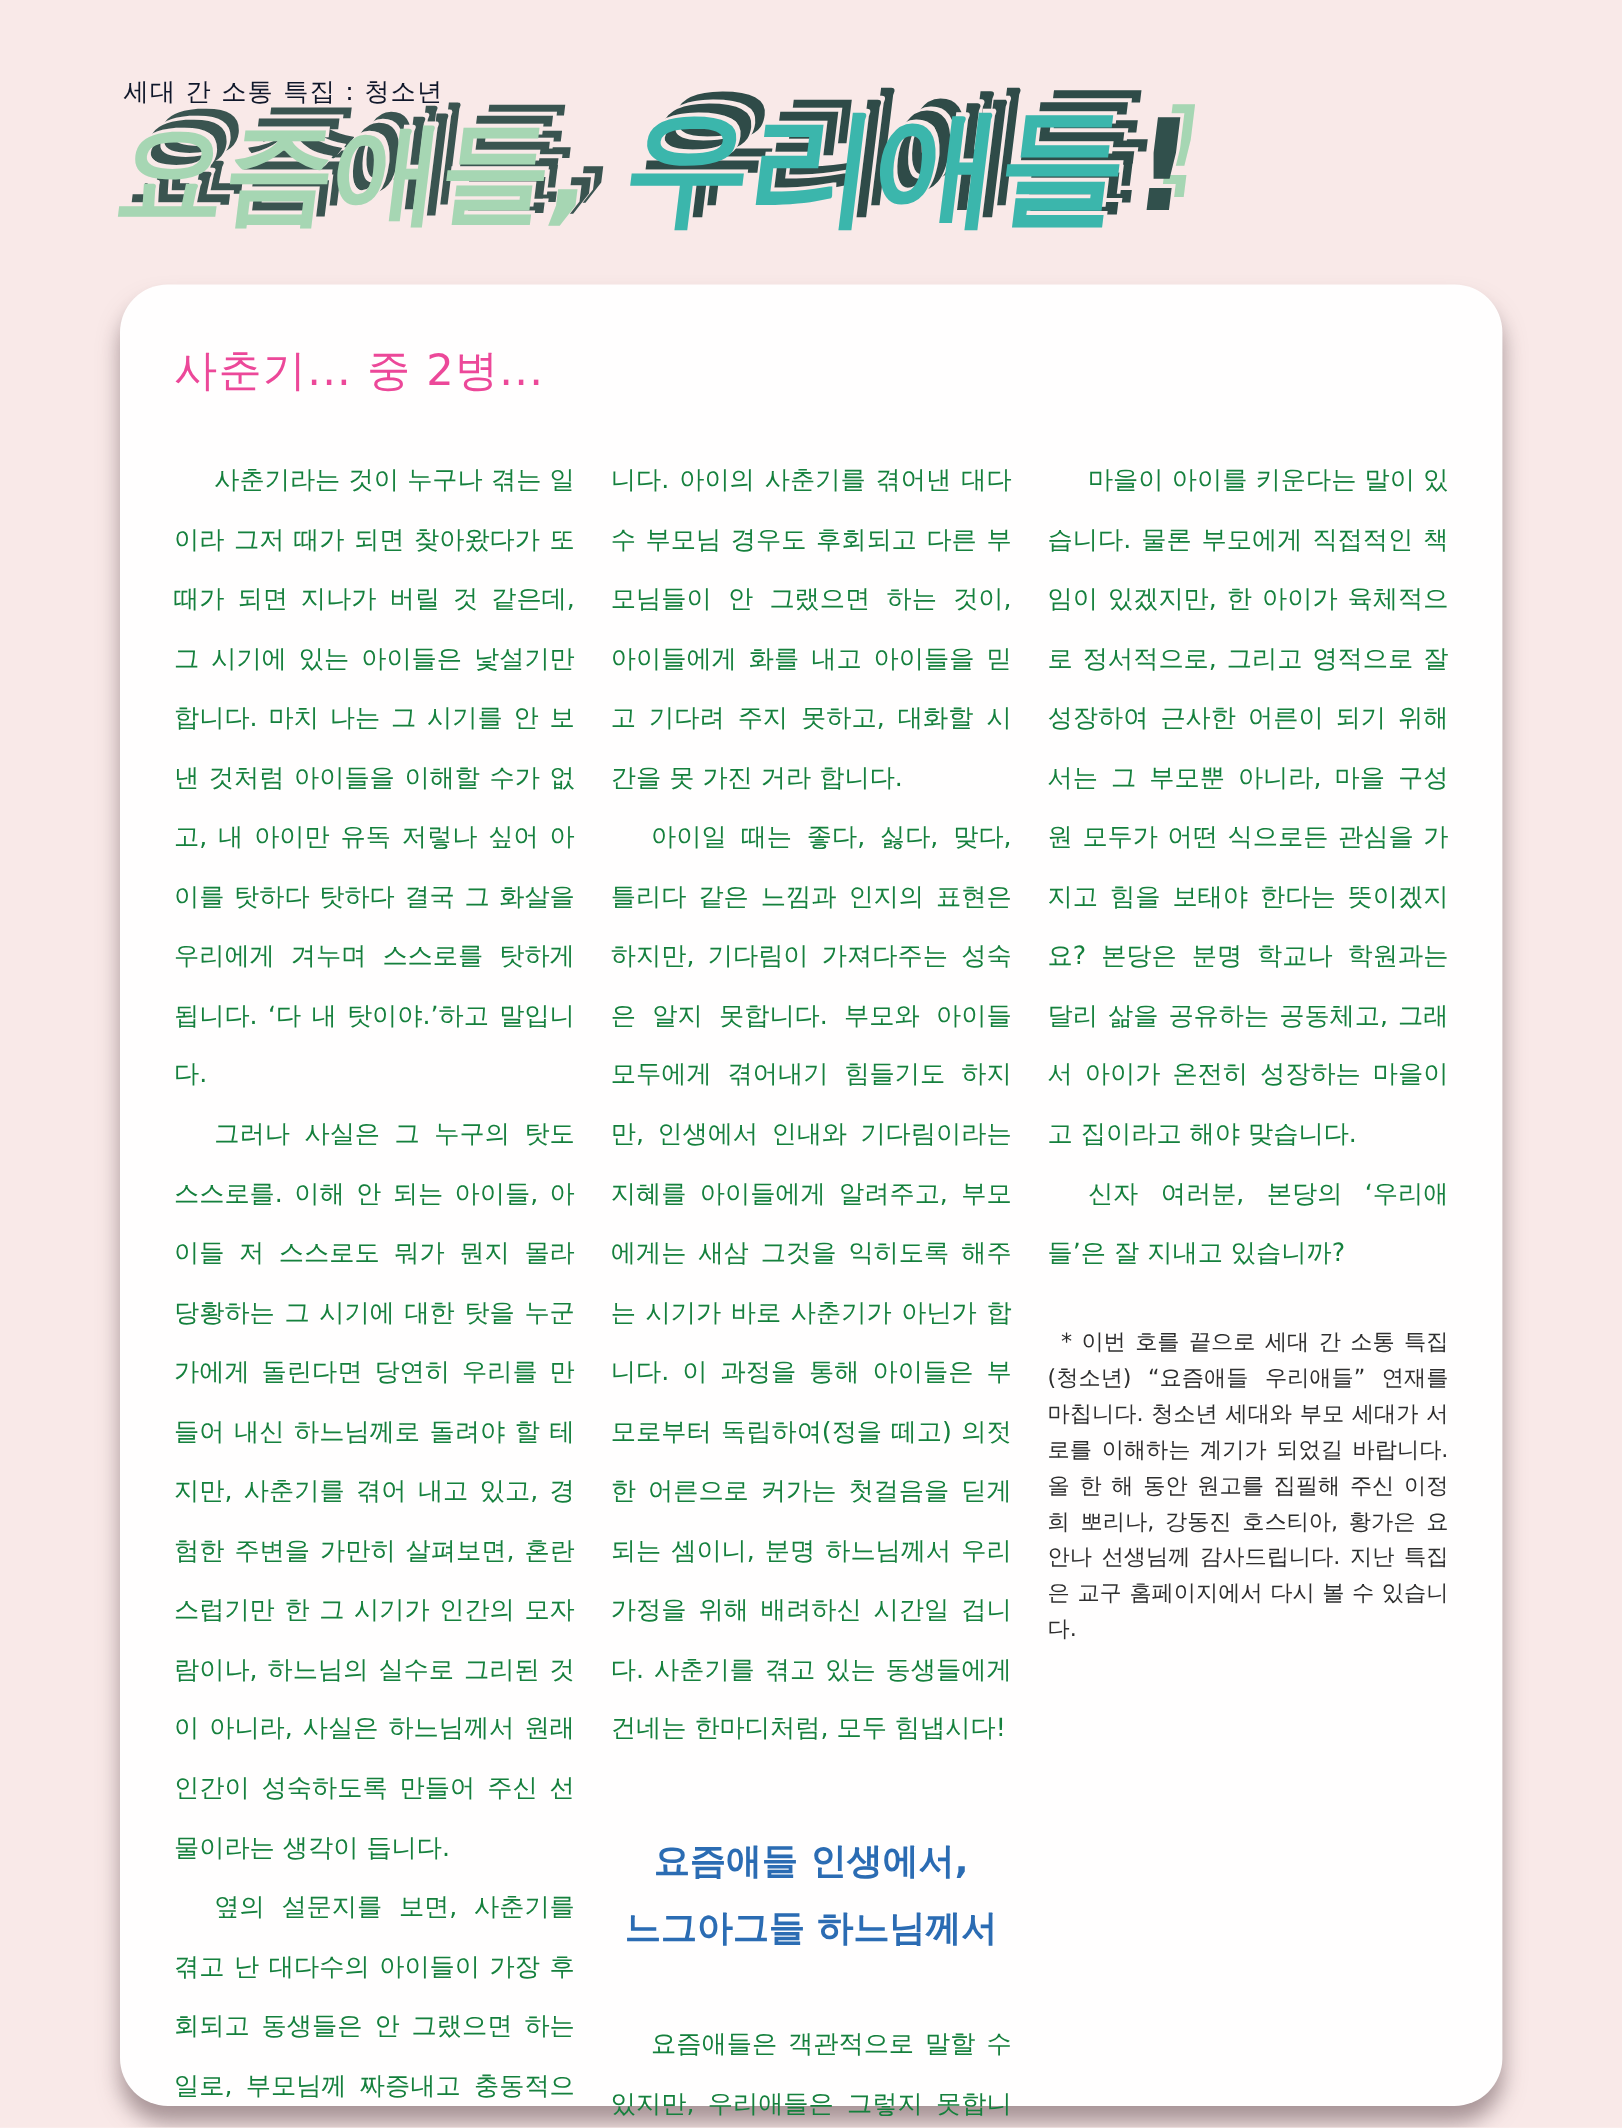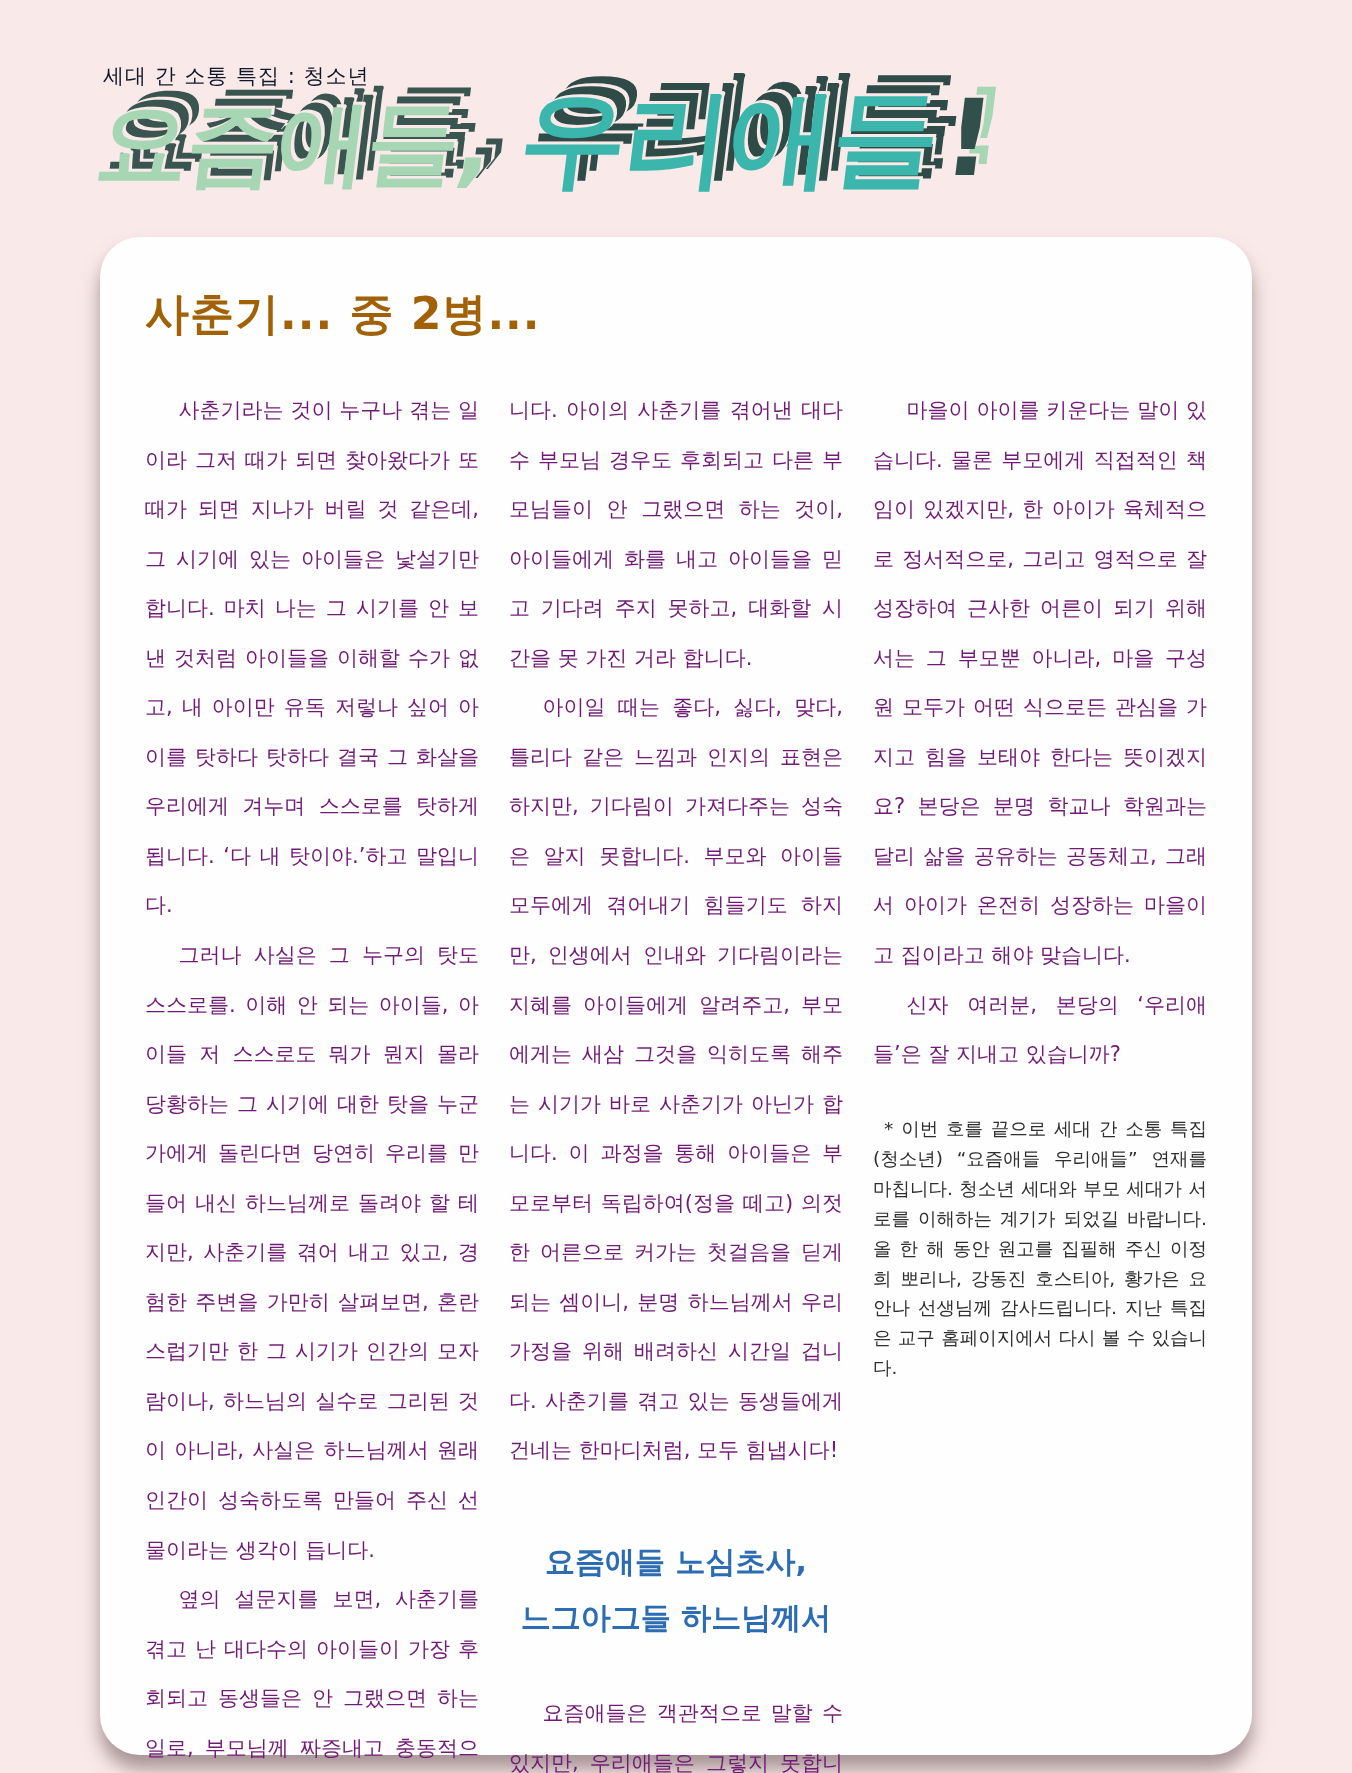--- a/index.html
+++ b/index.html
@@ -71,39 +71,39 @@
     width: 1152px;
     height: 1518px;
     background: #fffefe;
     border-radius: 40px;
     box-shadow: 0 14px 18px rgba(100, 78, 84, 0.55);
     box-sizing: border-box;
     padding: 48px 45px 0 45px;
   }
 
   .article-title {
-    font-size: 44px;
-    font-weight: bold;
-    color: #a16207;
+    font-size: 36px;
+    font-weight: normal;
+    color: #ec4899;
     letter-spacing: 1px;
     margin: 0;
   }
 
   .columns {
     display: flex;
     gap: 30px;
     margin-top: 42px;
   }
   .col { flex: 1 1 0; min-width: 0; }
 
   .body-p {
     margin: 0;
     font-size: 21px;
     line-height: 2.36;
-    color: #701a75;
+    color: #15803d;
     text-align: justify;
     word-break: break-all;
   }
   .body-p.indent { text-indent: 1.6em; }
 
   .subheading {
     margin: 58px 0 44px 0;
     text-align: center;
     font-size: 30px;
     font-weight: bold;
@@ -141,21 +141,21 @@
       <div class="col">
         <p class="body-p indent">사춘기라는 것이 누구나 겪는 일이라 그저 때가 되면 찾아왔다가 또 때가 되면 지나가 버릴 것 같은데, 그 시기에 있는 아이들은 낯설기만 합니다. 마치 나는 그 시기를 안 보낸 것처럼 아이들을 이해할 수가 없고, 내 아이만 유독 저렇나 싶어 아이를 탓하다 탓하다 결국 그 화살을 우리에게 겨누며 스스로를 탓하게 됩니다. ‘다 내 탓이야.’하고 말입니다.</p>
         <p class="body-p indent">그러나 사실은 그 누구의 탓도 스스로를. 이해 안 되는 아이들, 아이들 저 스스로도 뭐가 뭔지 몰라 당황하는 그 시기에 대한 탓을 누군가에게 돌린다면 당연히 우리를 만들어 내신 하느님께로 돌려야 할 테지만, 사춘기를 겪어 내고 있고, 경험한 주변을 가만히 살펴보면, 혼란스럽기만 한 그 시기가 인간의 모자람이나, 하느님의 실수로 그리된 것이 아니라, 사실은 하느님께서 원래 인간이 성숙하도록 만들어 주신 선물이라는 생각이 듭니다.</p>
         <p class="body-p indent">옆의 설문지를 보면, 사춘기를 겪고 난 대다수의 아이들이 가장 후회되고 동생들은 안 그랬으면 하는 일로, 부모님께 짜증내고 충동적으로 행동한 거라고 대답합니다. 지나고 나야 알게 되어 돌이킬 수는 없지만 분명히 그 아이는 커 있을 겁</p>
       </div>
 
       <div class="col">
         <p class="body-p">니다. 아이의 사춘기를 겪어낸 대다수 부모님 경우도 후회되고 다른 부모님들이 안 그랬으면 하는 것이, 아이들에게 화를 내고 아이들을 믿고 기다려 주지 못하고, 대화할 시간을 못 가진 거라 합니다.</p>
         <p class="body-p indent">아이일 때는 좋다, 싫다, 맞다, 틀리다 같은 느낌과 인지의 표현은 하지만, 기다림이 가져다주는 성숙은 알지 못합니다. 부모와 아이들 모두에게 겪어내기 힘들기도 하지만, 인생에서 인내와 기다림이라는 지혜를 아이들에게 알려주고, 부모에게는 새삼 그것을 익히도록 해주는 시기가 바로 사춘기가 아닌가 합니다. 이 과정을 통해 아이들은 부모로부터 독립하여(정을 떼고) 의젓한 어른으로 커가는 첫걸음을 딛게 되는 셈이니, 분명 하느님께서 우리 가정을 위해 배려하신 시간일 겁니다. 사춘기를 겪고 있는 동생들에게 건네는 한마디처럼, 모두 힘냅시다!</p>
         <h2 class="subheading">
-          <span>요즘애들 노심초사,</span>
+          <span>요즘애들 인생에서,</span>
           <span>느그아그들 하느님께서</span>
         </h2>
         <p class="body-p indent">요즘애들은 객관적으로 말할 수 있지만, 우리애들은 그렇지 못합니다. 우리애들이 잘하는 게 있으면 막 남들에게 알리지 못해 안달나고, 모자라는게 있을</p>
       </div>
 
       <div class="col">
         <p class="body-p indent">마을이 아이를 키운다는 말이 있습니다. 물론 부모에게 직접적인 책임이 있겠지만, 한 아이가 육체적으로 정서적으로, 그리고 영적으로 잘 성장하여 근사한 어른이 되기 위해서는 그 부모뿐 아니라, 마을 구성원 모두가 어떤 식으로든 관심을 가지고 힘을 보태야 한다는 뜻이겠지요? 본당은 분명 학교나 학원과는 달리 삶을 공유하는 공동체고, 그래서 아이가 온전히 성장하는 마을이고 집이라고 해야 맞습니다.</p>
         <p class="body-p indent">신자 여러분, 본당의 ‘우리애들’은 잘 지내고 있습니까?</p>
         <p class="footnote">* 이번 호를 끝으로 세대 간 소통 특집(청소년) “요즘애들 우리애들” 연재를 마칩니다. 청소년 세대와 부모 세대가 서로를 이해하는 계기가 되었길 바랍니다. 올 한 해 동안 원고를 집필해 주신 이정희 뽀리나, 강동진 호스티아, 황가은 요안나 선생님께 감사드립니다. 지난 특집은 교구 홈페이지에서 다시 볼 수 있습니다.</p>
       </div>

